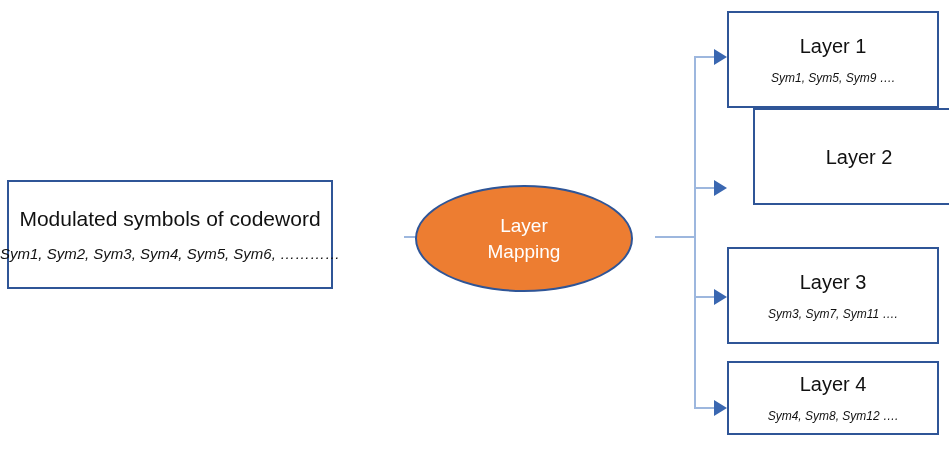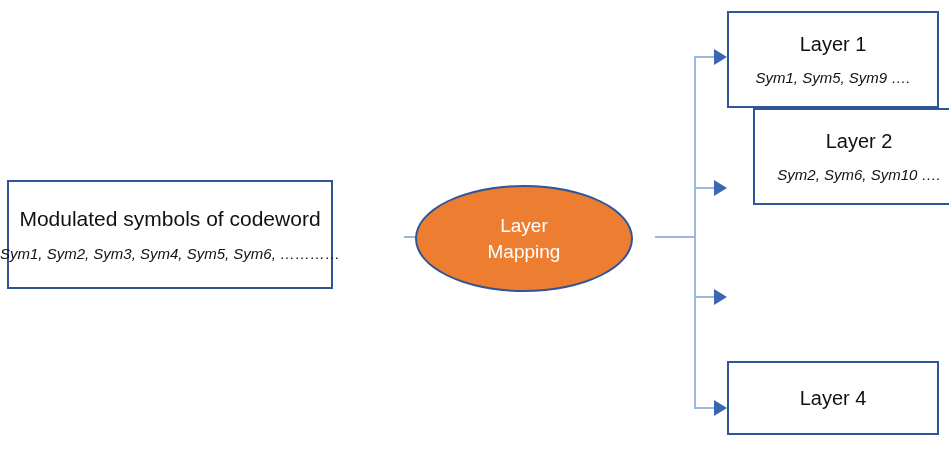--- a/index.html
+++ b/index.html
@@ -61,21 +61,21 @@
   }
   .layer-box .layer-title {
     font-size: 20px;
     color: #111111;
     line-height: 1.1;
     text-align: center;
     white-space: nowrap;
   }
   .layer-box .layer-symbols {
     margin-top: 14px;
-    font-size: 15px;
+    font-size: 12px;
     font-style: italic;
     color: #111111;
     text-align: center;
     white-space: nowrap;
   }
   #layer-box-0 { top: 11px; }
   #layer-box-1 { top: 108px; margin-left: 26px; }
   #layer-box-2 { top: 247px; }
   #layer-box-3 { top: 361px; height: 74px; }
 
@@ -167,21 +167,25 @@
   <div class="conn-line h branch-line" id="branch-line-3"></div>
   <div class="arrow-head branch-head" id="branch-head-3"></div>
 
   <div class="node-box layer-box" id="layer-box-0">
     <div class="layer-title">Layer 1</div>
     <div class="layer-symbols">Sym1, Sym5, Sym9 ….</div>
   </div>
 
   <div class="node-box layer-box" id="layer-box-1">
     <div class="layer-title">Layer 2</div>
-    <div class="layer-symbols">Sym2, Sym6, Sym10 ….</div>
   </div>
 
+  <div class="node-box layer-box" id="layer-box-2">
+    <div class="layer-title">Layer 3</div>
+    <div class="layer-symbols">Sym3, Sym7, Sym11 ….</div>
+  </div>
 
   <div class="node-box layer-box" id="layer-box-3">
     <div class="layer-title">Layer 4</div>
+    <div class="layer-symbols">Sym4, Sym8, Sym12 ….</div>
   </div>
 
 </div>
 
 </body></html>

